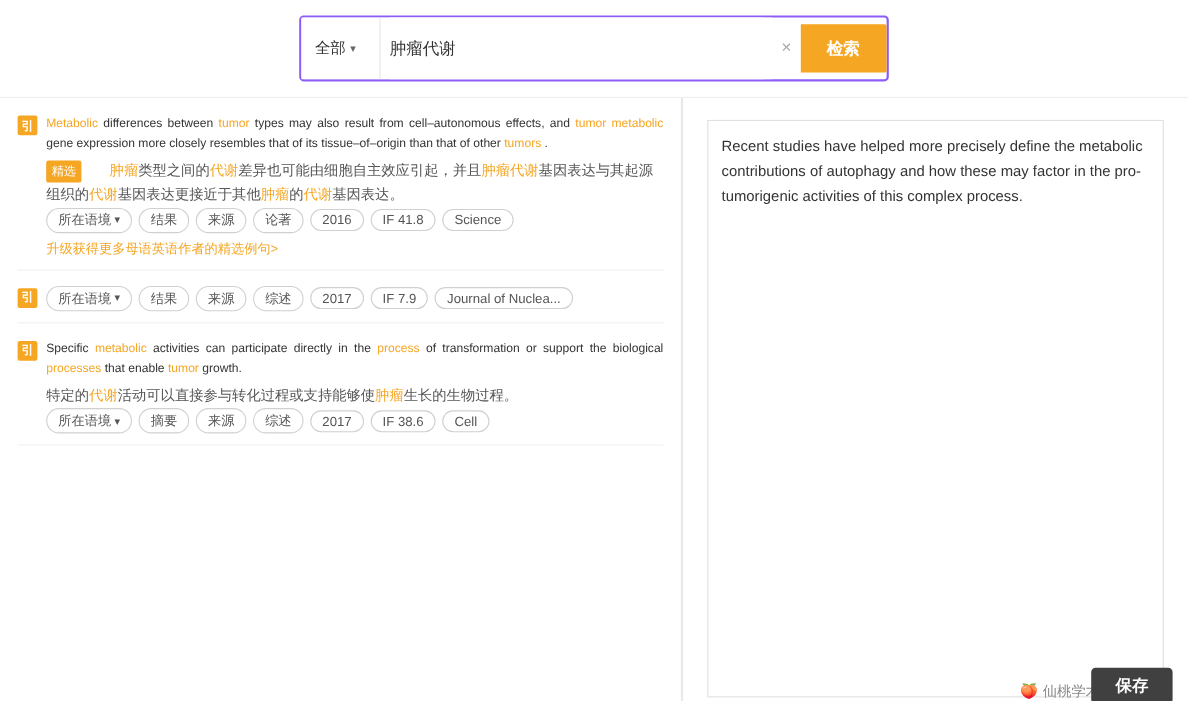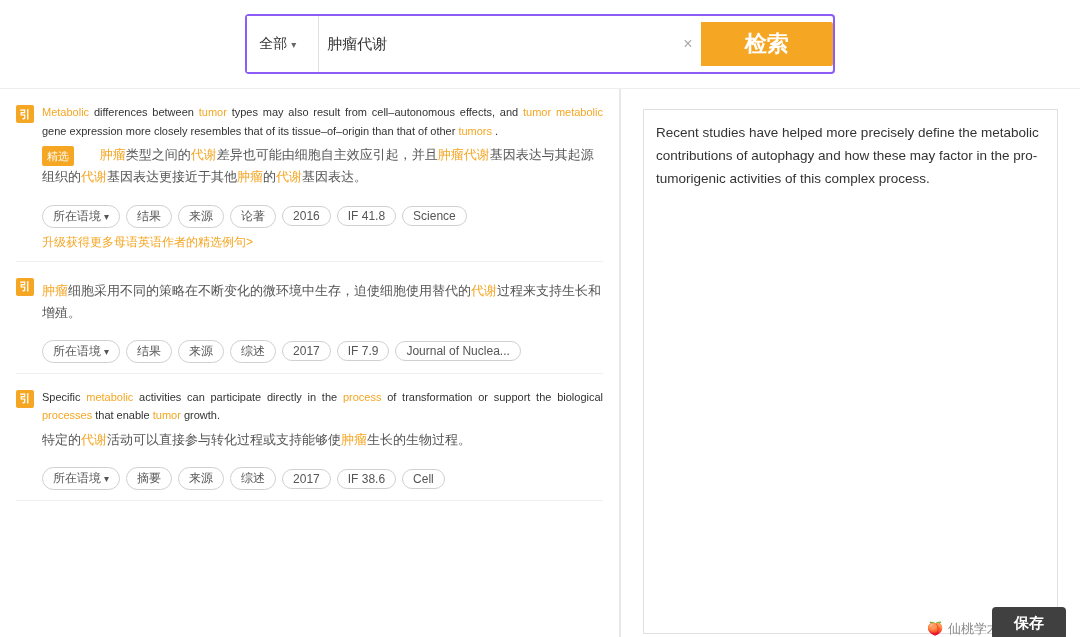--- a/index.html
+++ b/index.html
@@ -73,26 +73,26 @@
       height: 44px;
       background: #fff;
       border: none;
       border-left: 1px solid #e0e0e0;
       font-size: 14px;
       color: #333;
       cursor: pointer;
     }
     .search-btn {
       height: 44px;
-      padding: 0 44px;
+      padding: 0 24px;
       background: #f5a623;
       border: none;
       border-radius: 0 2px 2px 0;
       color: #fff;
-      font-size: 22px;
+      font-size: 15px;
       font-weight: bold;
       cursor: pointer;
       margin-left: 0;
     }
 
     
     .main-layout {
       display: flex;
       padding: 0;
       height: calc(637px - 72px);
@@ -181,21 +181,21 @@
       line-height: 1.7;
       margin-top: 4px;
     }
     .result-chinese .highlight-orange {
       color: #f5a623;
     }
     .result-tags {
       display: flex;
       flex-wrap: wrap;
       gap: 6px;
-      margin-top: 16px;
+      margin-top: 0;
       align-items: center;
     }
     .tag {
       border: 1px solid #d0d0d0;
       border-radius: 12px;
       padding: 2px 10px;
       font-size: 12px;
       color: #555;
       background: #fff;
       cursor: pointer;
@@ -289,23 +289,20 @@
           <span class="tag">IF 41.8</span>
           <span class="tag">Science</span>
         </div>
         <div class="upgrade-link">升级获得更多母语英语作者的精选例句&gt;</div>
       </div>
     </div>
 
     <div class="result-item">
       <div class="result-item-icon">引</div>
       <div class="result-content">
-        <div class="result-chinese">
-          <span class="highlight-orange">肿瘤</span>细胞采用不同的策略在不断变化的微环境中生存，迫使细胞使用替代的<span class="highlight-orange">代谢</span>过程来支持生长和增殖。
-        </div>
         <div class="result-tags">
           <span class="tag">所在语境 <span class="tag-arrow">▾</span></span>
           <span class="tag">结果</span>
           <span class="tag">来源</span>
           <span class="tag">综述</span>
           <span class="tag">2017</span>
           <span class="tag">IF 7.9</span>
           <span class="tag">Journal of Nuclea...</span>
         </div>
       </div>

